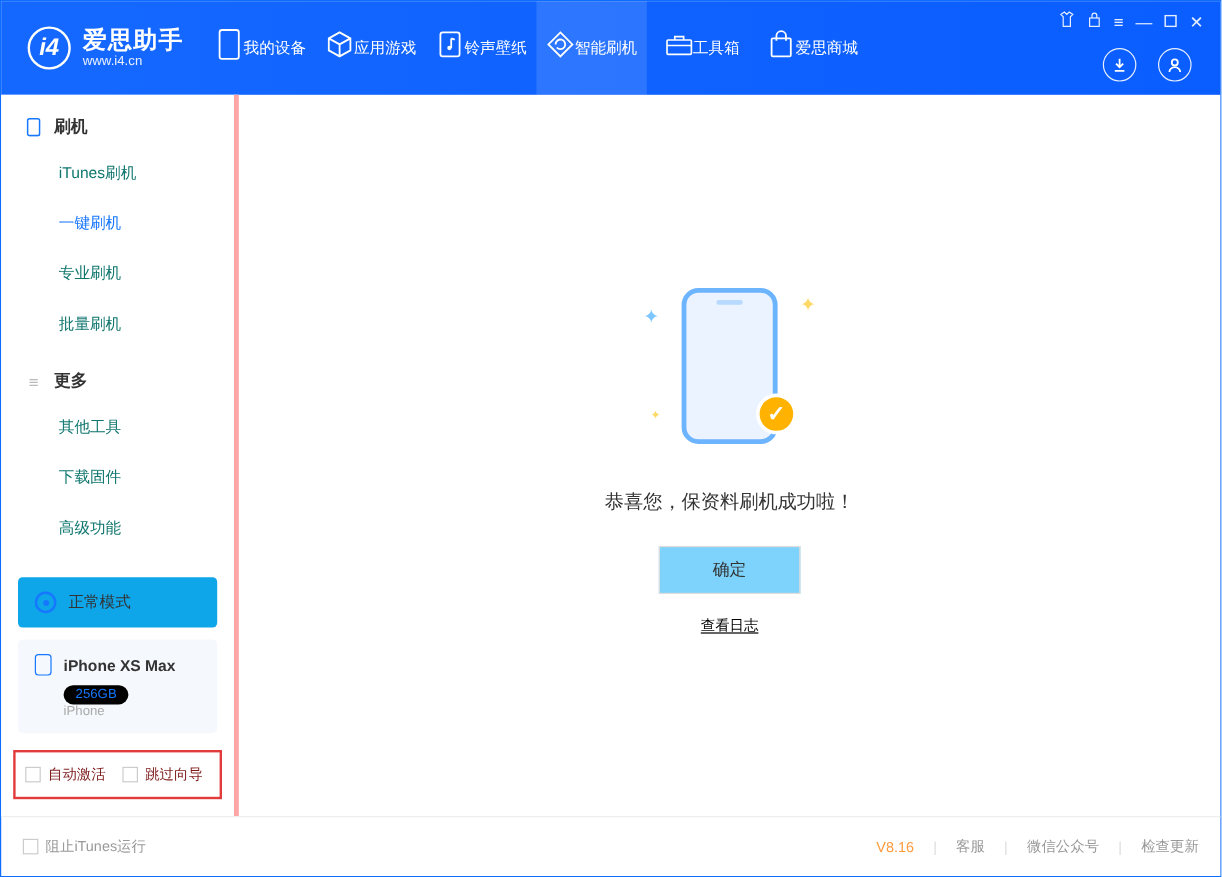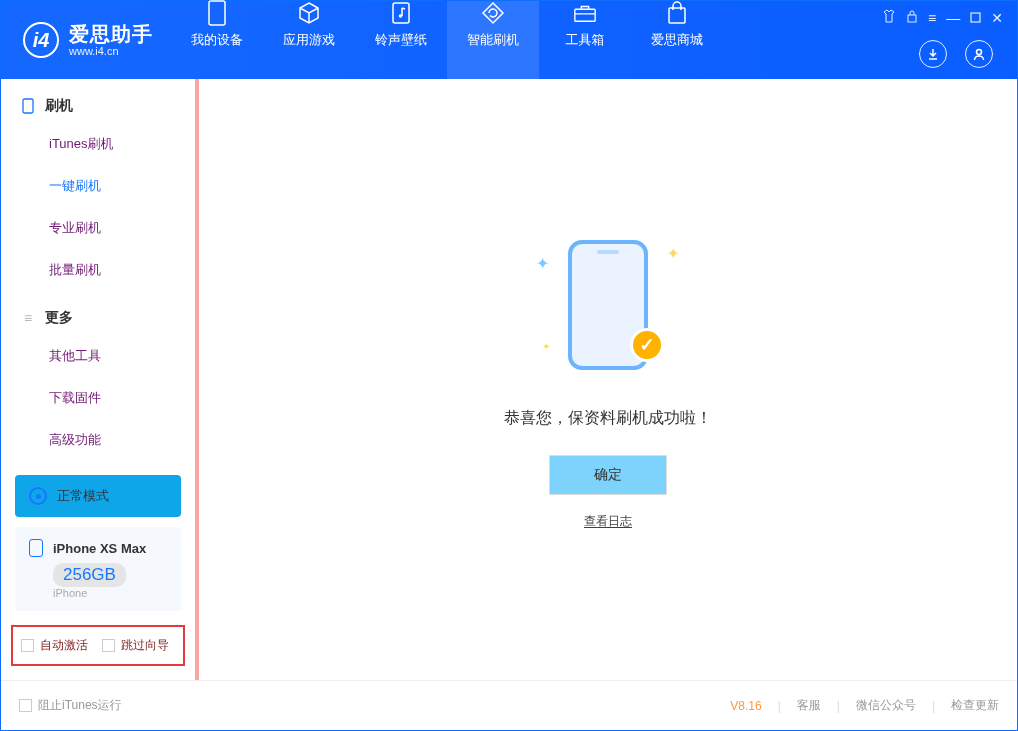--- a/index.html
+++ b/index.html
@@ -7,61 +7,61 @@
 .window { width: 1018px; height: 731px; border: 1px solid #0d6efd; display: flex; flex-direction: column; background: #fff; margin: 0 auto; }
 
 
 .titlebar { height: 78px; background: linear-gradient(90deg, #1568ff 0%, #0a5dff 100%); display: flex; align-items: stretch; color: #fff; }
 .logo-area { display: flex; align-items: center; padding: 0 18px 0 22px; }
 .logo-circ { width: 36px; height: 36px; border: 2px solid #fff; border-radius: 50%; display: flex; align-items: center; justify-content: center; font-weight: bold; font-size: 20px; font-style: italic; margin-right: 10px; }
 .logo-text { display: flex; flex-direction: column; line-height: 1.1; }
 .logo-name { font-size: 20px; font-weight: bold; letter-spacing: 1px; }
 .logo-url { font-size: 11px; opacity: .9; }
 .nav { display: flex; }
-.nav-item { width: 92px; display: flex; flex-direction: column; align-items: center; justify-content: flex-start; font-size: 13px; cursor: pointer; }
+.nav-item { width: 92px; display: flex; flex-direction: row; align-items: center; justify-content: center; font-size: 13px; cursor: pointer; }
 .nav-item.active { background: rgba(255,255,255,.12); }
 .nav-icon { width: 24px; height: 24px; margin-bottom: 6px; display: flex; align-items: center; justify-content: center; }
 .titlebar-right { margin-left: auto; display: flex; flex-direction: column; align-items: flex-end; padding: 8px 14px 0 0; }
 .win-controls { display: flex; gap: 10px; align-items: center; }
 .win-controls span { cursor: pointer; font-size: 14px; opacity: .9; }
 .right-circ { display: flex; gap: 18px; margin-top: 14px; margin-right: 10px; }
 .circ-btn { width: 28px; height: 28px; border: 1.5px solid rgba(255,255,255,.9); border-radius: 50%; display: flex; align-items: center; justify-content: center; cursor: pointer; }
 
 
 .body { flex: 1; display: flex; min-height: 0; }
 .sidebar { width: 198px; border-right: 4px solid #fca5a5; display: flex; flex-direction: column; background: #fff; }
 .sb-group-title { display: flex; align-items: center; padding: 18px 20px 8px; font-size: 14px; font-weight: bold; color: #333; }
 .sb-group-title .ic { width: 14px; height: 14px; margin-right: 10px; display: inline-flex; align-items: center; justify-content: center; }
-.sb-item { padding: 12px 10px 12px 48px; font-size: 13px; color: #701a75; cursor: pointer; }
+.sb-item { padding: 12px 10px 12px 48px; font-size: 13px; color: #0f766e; cursor: pointer; }
 .sb-item.active { color: #1677ff; }
 .sb-spacer { flex: 1; }
 .sb-status { margin: 10px 14px; padding: 12px 14px; background: #0ea5e9; border-radius: 4px; display: flex; align-items: center; font-size: 13px; color: #333; }
 .sb-status .dot { width: 18px; height: 18px; border: 2px solid #1677ff; border-radius: 50%; margin-right: 10px; position: relative; }
 .sb-status .dot::after { content: ""; position: absolute; width: 5px; height: 5px; background: #1677ff; border-radius: 50%; top: 4.5px; left: 4.5px; }
 .sb-device { margin: 0 14px 14px; padding: 12px 14px; background: #f5f8fc; border-radius: 4px; }
 .sb-device-row1 { display: flex; align-items: center; font-size: 13px; font-weight: bold; color: #333; margin-bottom: 6px; }
 .sb-device-row1 .phone-ic { width: 14px; height: 18px; border: 1.5px solid #1677ff; border-radius: 3px; margin-right: 10px; }
-.sb-badge { display: inline-block; background: #e5e5e5; color: #1677ff; border-radius: 10px; padding: 2px 10px; font-size: 17px; margin-left: 24px; }
+.sb-badge { display: inline-block; background: #000000; color: #1677ff; border-radius: 10px; padding: 2px 10px; font-size: 11px; margin-left: 24px; }
 .sb-sub { font-size: 11px; color: #aaa; margin-left: 24px; margin-top: 0; }
 .sb-checks { border: 2px solid #e23b3b; margin: 0 10px 14px; padding: 10px 8px; display: flex; gap: 14px; align-items: center; }
 .chk { display: flex; align-items: center; font-size: 12px; color: #7f1d1d; cursor: pointer; }
 .chk-box { width: 13px; height: 13px; border: 1px solid #ccc; margin-right: 6px; }
 
 .main { flex: 1; display: flex; flex-direction: column; align-items: center; justify-content: center; position: relative; }
 .success-illus { position: relative; width: 180px; height: 150px; margin-bottom: 28px; }
 .phone-out { position: absolute; left: 50%; top: 10px; transform: translateX(-50%); width: 80px; height: 130px; border: 4px solid #6db4ff; border-radius: 14px; background: #eaf3ff; }
 .phone-out::before { content: ""; position: absolute; top: 6px; left: 50%; transform: translateX(-50%); width: 22px; height: 4px; background: #6db4ff; border-radius: 2px; opacity: .4; }
 .check-badge { position: absolute; right: 34px; bottom: 18px; width: 34px; height: 34px; background: #ffb300; border-radius: 50%; display: flex; align-items: center; justify-content: center; color: #fff; font-size: 18px; font-weight: bold; border: 3px solid #fff; }
 .spark { position: absolute; font-size: 16px; color: #7ec6ff; }
 .spark.s1 { left: 18px; top: 24px; }
 .spark.s2 { right: 18px; top: 14px; color: #ffd966; }
 .spark.s3 { left: 24px; bottom: 28px; color: #ffd966; font-size: 10px; }
 .msg { font-size: 16px; color: #333; margin-bottom: 26px; }
 .ok-btn { border: 1px solid #ddd; background: #7dd3fc; padding: 10px 44px; font-size: 14px; color: #333; cursor: pointer; margin-bottom: 18px; }
-.log-link { font-size: 12px; color: #404040; cursor: pointer; text-decoration: underline; text-underline-offset: 2px; }
+.log-link { font-size: 12px; color: #000000; cursor: pointer; text-decoration: underline; text-underline-offset: 2px; }
 
 
 .footer { height: 50px; border-top: 1px solid #eee; display: flex; align-items: center; padding: 0 18px; font-size: 12px; color: #999; }
 .footer .chk { color: #999; }
 .footer-right { margin-left: auto; display: flex; align-items: center; gap: 16px; }
 .footer-right .sep { color: #ddd; }
 .footer-right span { cursor: pointer; }
 .ver { color: #ff9a3c; }
 </style>
 </head>

